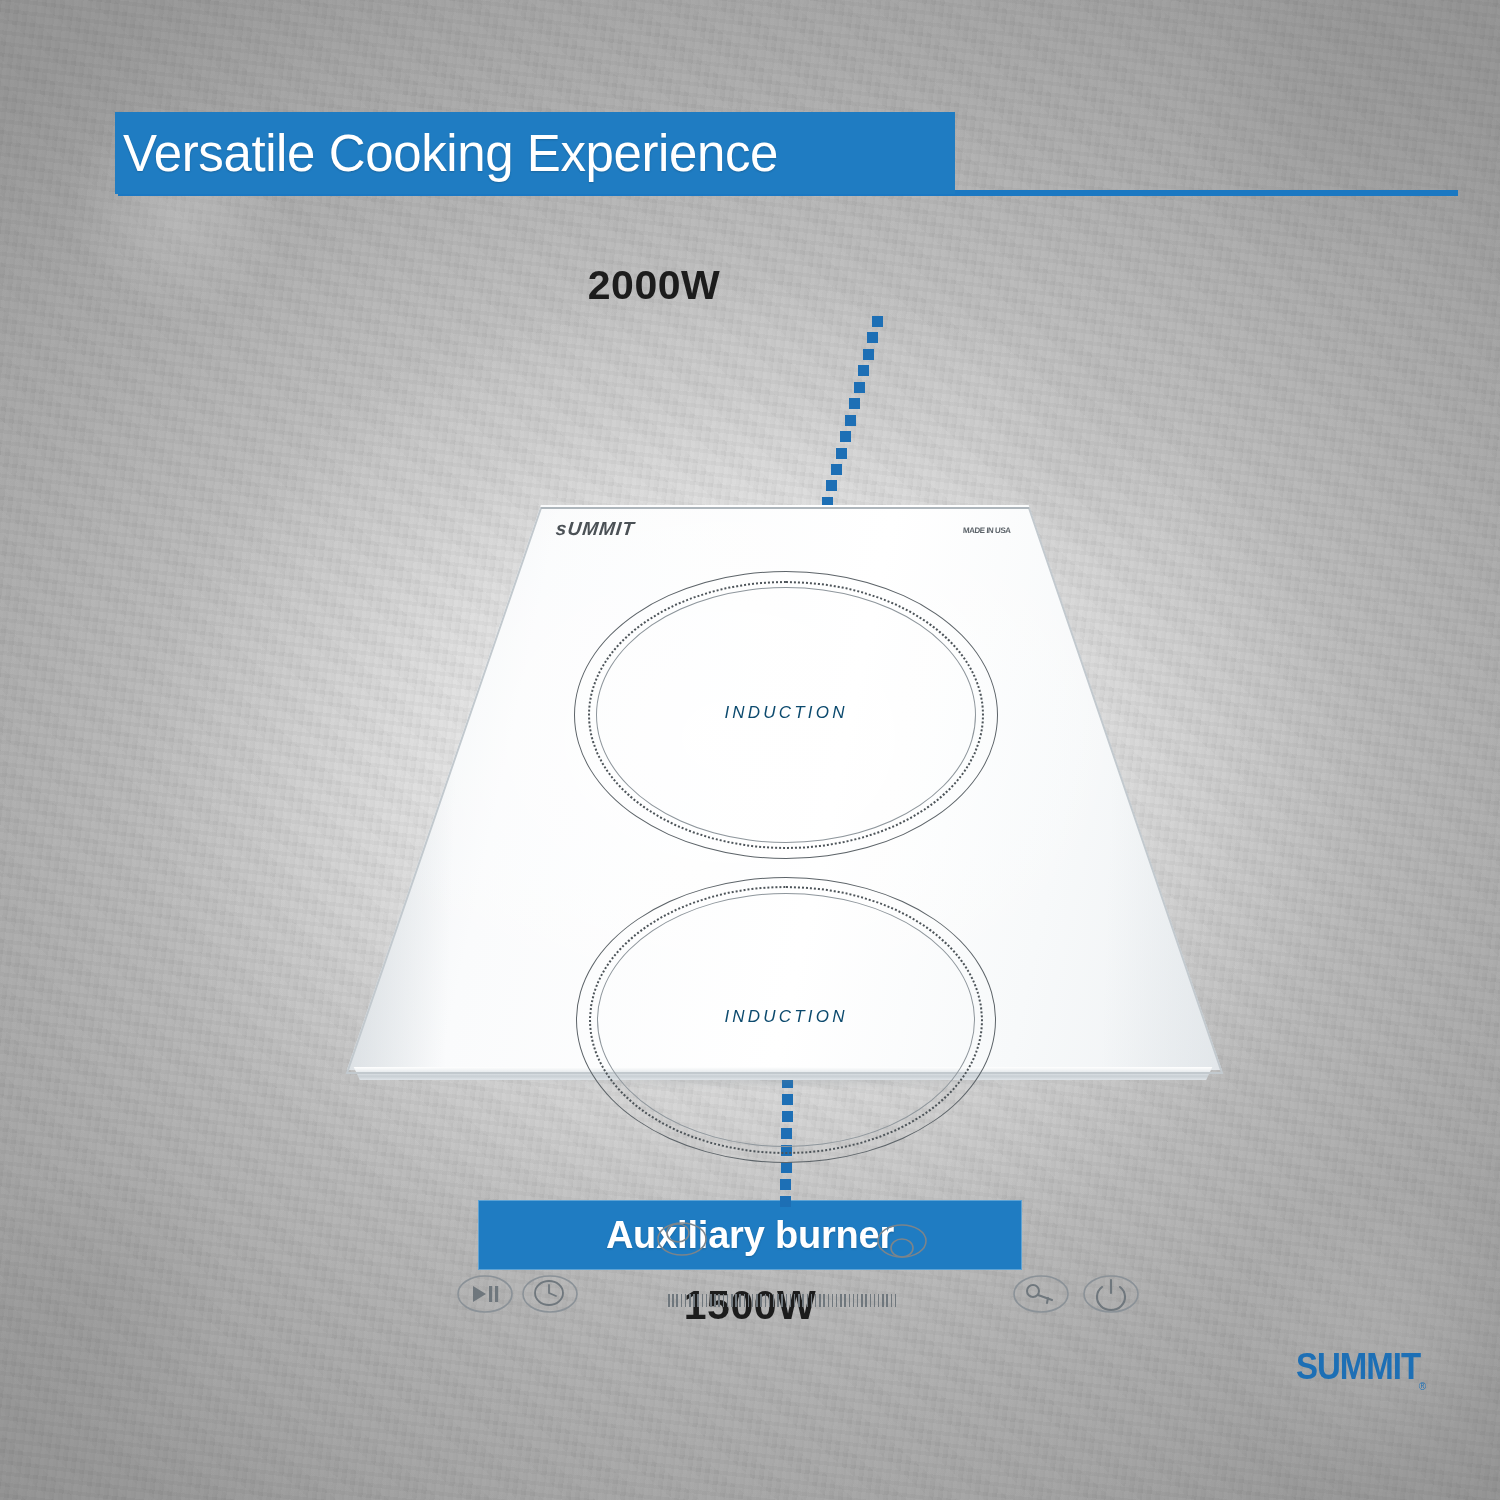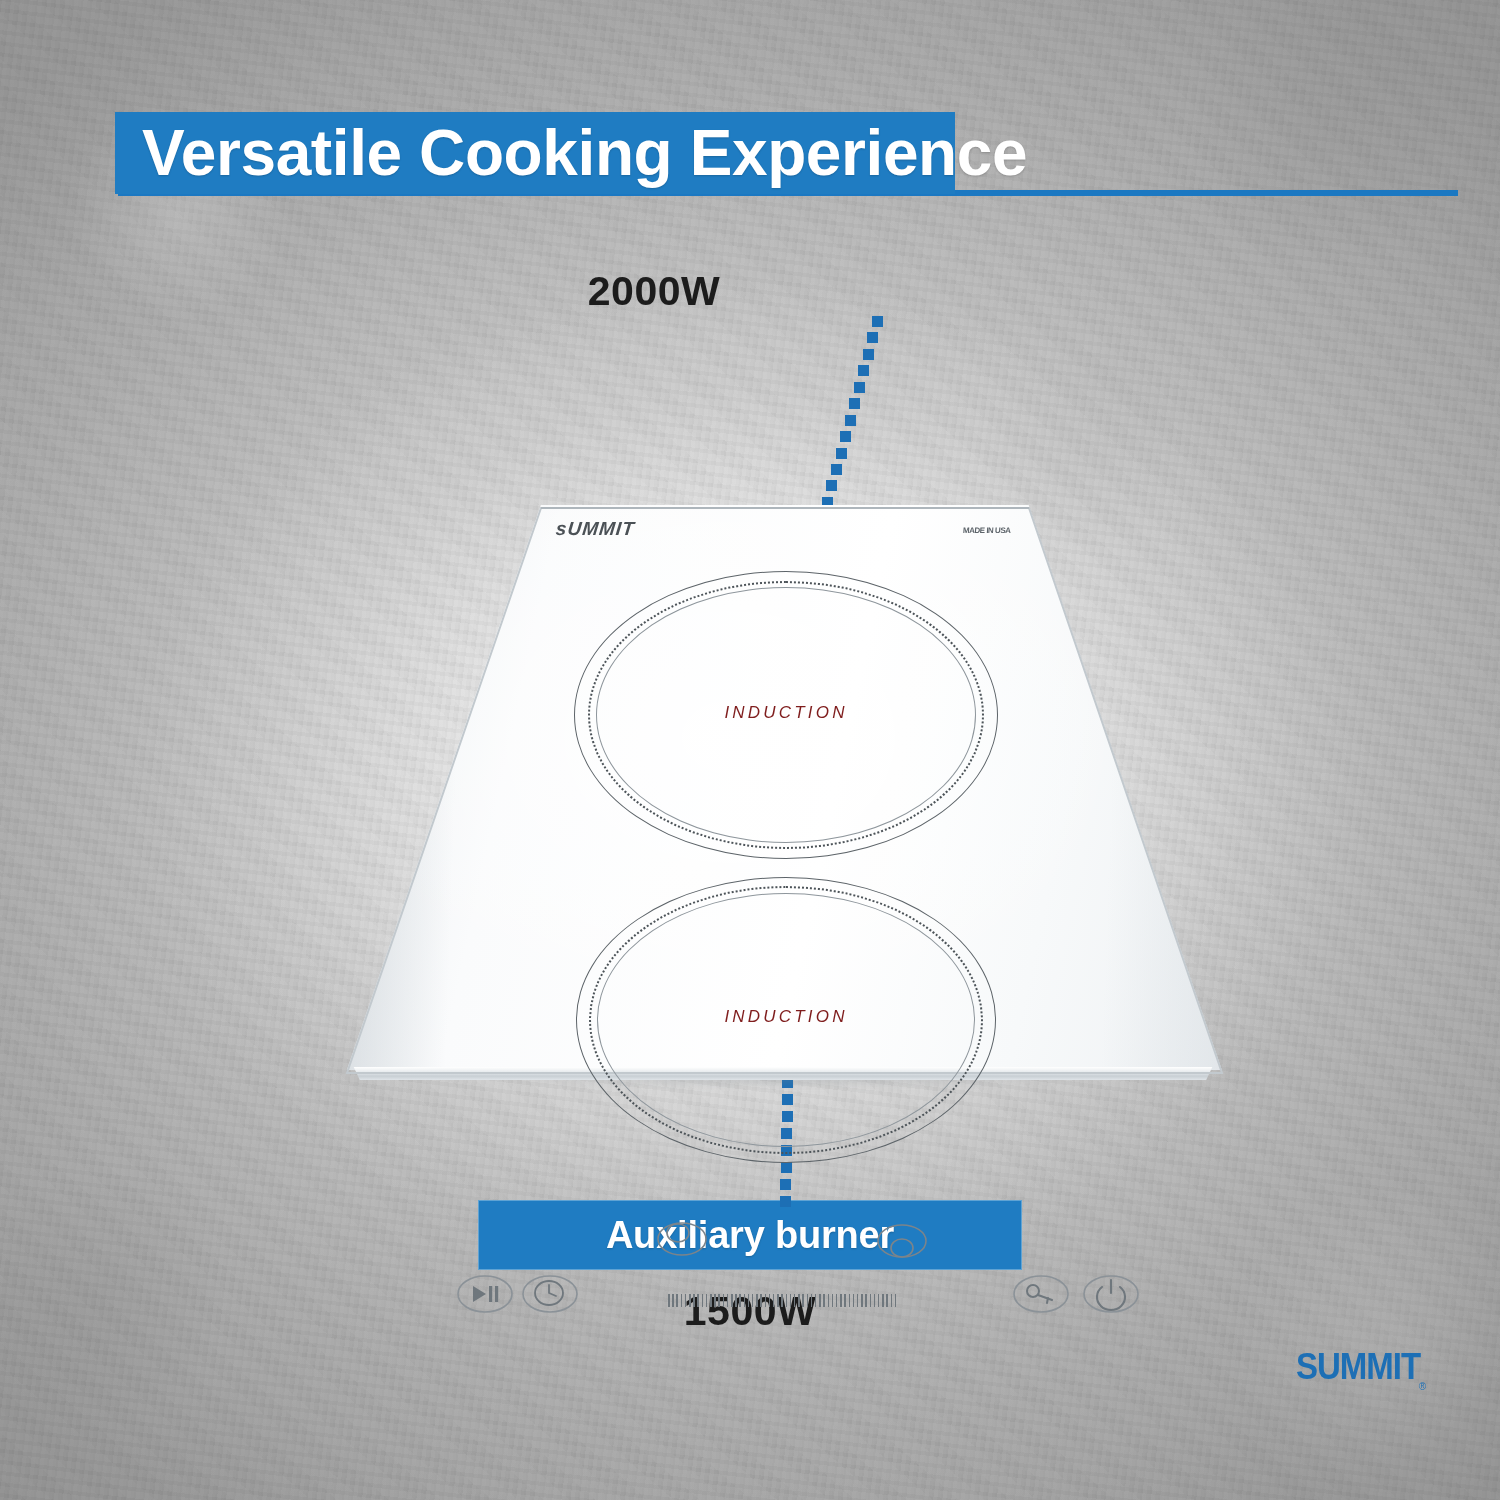--- a/index.html
+++ b/index.html
@@ -46,38 +46,38 @@
   .title-underline{
     position:absolute;left:118px;top:190px;width:1340px;height:6px;
     background:#1b78c2;
   }
   .title-banner{
     position:absolute;left:115px;top:112px;width:840px;height:82px;
     background:#1f7cc2;
     display:flex;align-items:center;
   }
   .title-banner .t{
-    color:#ffffff;font-size:64px;font-weight:bold;letter-spacing:-.4px;
-    padding-left:27px;white-space:nowrap;
+    color:#ffffff;font-size:51px;font-weight:normal;letter-spacing:-.4px;
+    padding-left:8px;white-space:nowrap;
     text-shadow:0 1px 2px rgba(0,0,0,.18);
   }
 
   
   .callout{position:absolute;}
   .callout .band{
     background:#1f7cc2;display:flex;align-items:center;justify-content:center;
     border:1px solid #5fa3d4;box-sizing:border-box;
   }
   .callout .band span{
     color:#fff;font-size:38px;font-weight:bold;white-space:nowrap;letter-spacing:-.2px;
     text-shadow:0 1px 2px rgba(0,0,0,.2);
   }
   .callout .watt{
     text-align:center;color:#1c1c1c;font-size:41px;font-weight:bold;
-    margin-top:18px;letter-spacing:.5px;
+    margin-top:12px;letter-spacing:.5px;
   }
 
   #callout-fast{left:478px;top:250px;width:544px;}
   #callout-fast .band{height:70px;}
   #callout-fast .watt{width:352px;}
 
   #callout-aux{left:478px;top:1200px;width:544px;}
   #callout-aux .band{height:70px;}
   #callout-aux .watt{width:544px;}
 
@@ -127,21 +127,21 @@
     box-sizing:border-box;
   }
   .ring-outer{border:1.6px solid #5d6469;}
   .ring-inner{border:1.2px solid #8e969c;}
   .ring-dots{
     border:2.4px dotted #4d5459;
   }
   .induction-label{
     position:absolute;width:100%;text-align:center;
     font-size:17px;font-style:italic;letter-spacing:3.2px;
-    color:#7f1d1d;font-weight:500;
+    color:#0c4a6e;font-weight:500;
   }
   .slider-bar{
     position:absolute;height:13px;
     background:repeating-linear-gradient(90deg,#6f777d 0 1.5px, rgba(255,255,255,0) 1.5px 4.2px);
   }
 
   .brand-summit{
     position:absolute;font-size:19px;font-weight:bold;color:#4b5156;
     letter-spacing:1px;font-style:italic;
     transform:skewX(-6deg);

